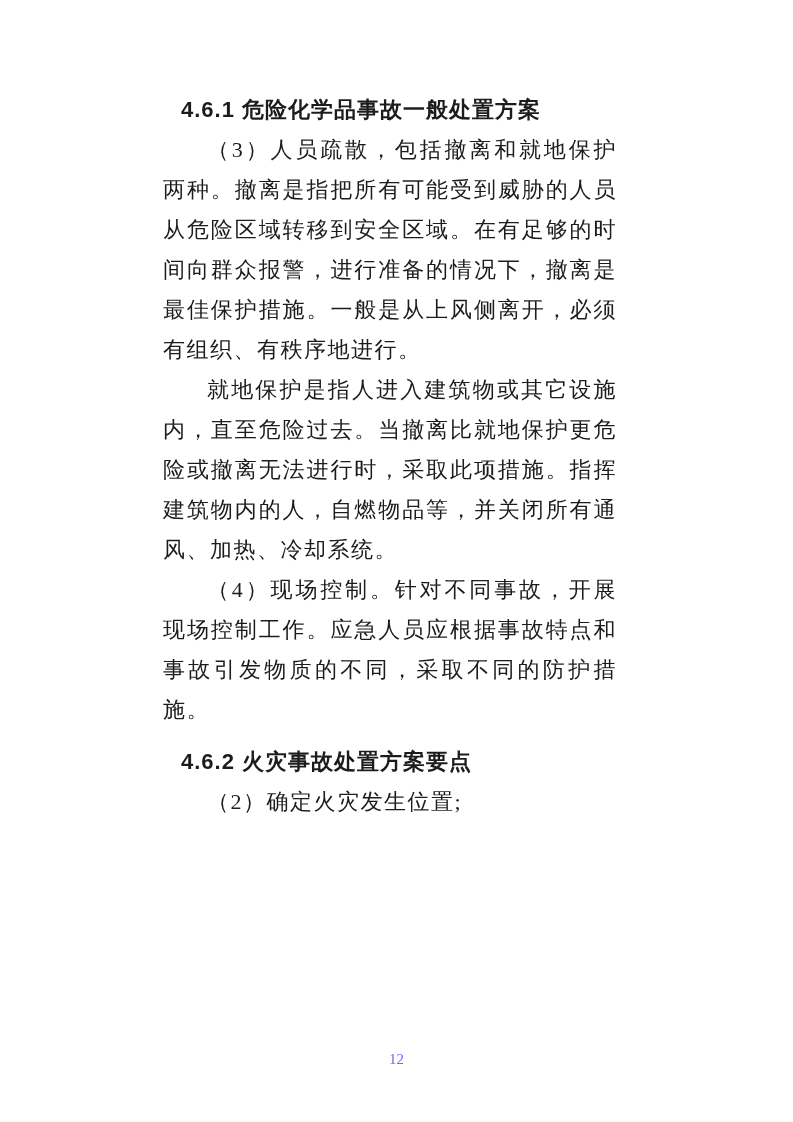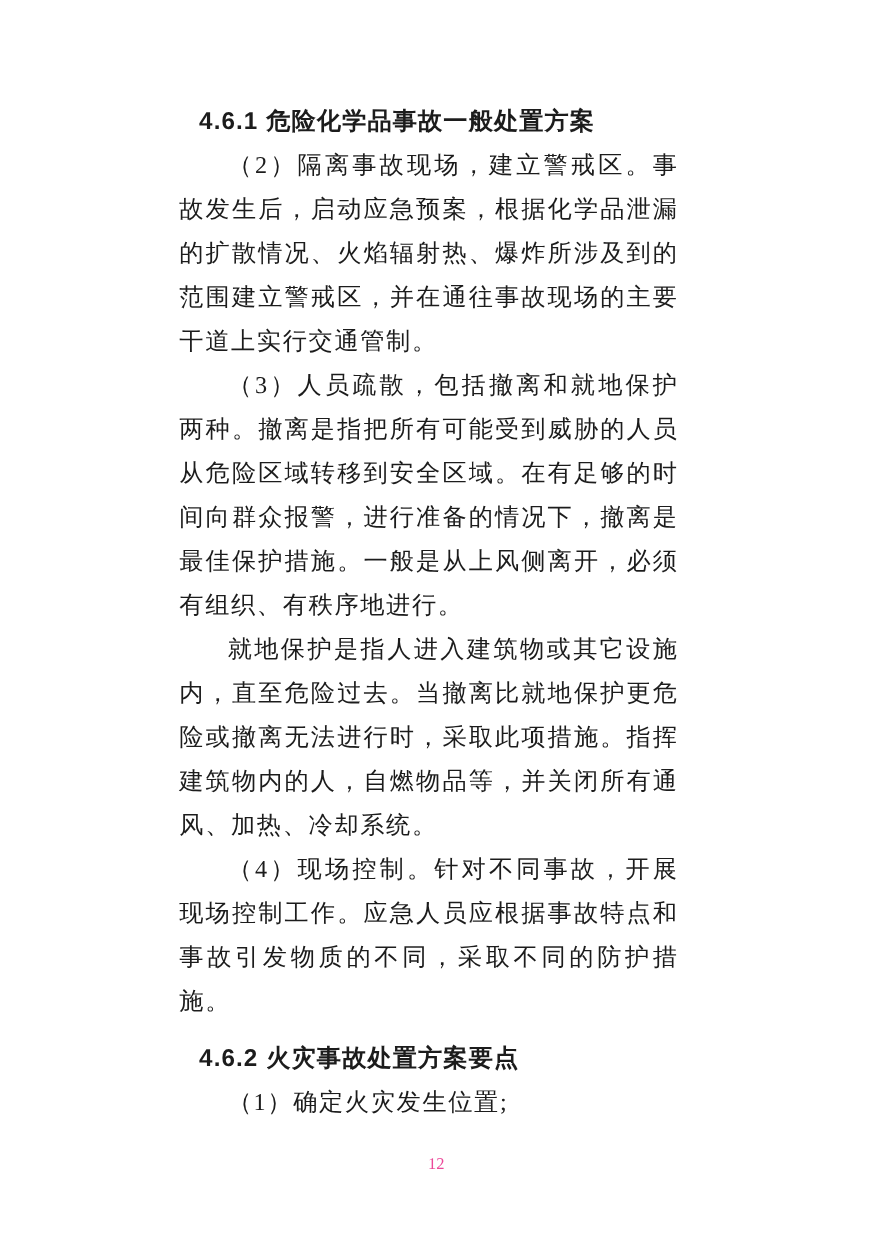--- a/index.html
+++ b/index.html
@@ -42,40 +42,39 @@
     text-align-last: left;
   }
   .page-footer {
     position: absolute;
     left: 0;
     right: 0;
     bottom: 54px;
     text-align: center;
     font-size: 15px;
     letter-spacing: 0;
-    color: #ec4899;
+    color: #8b5cf6;
     font-family: "Liberation Serif", "DejaVu Serif", serif;
   }
 </style>
 </head>
 <body>
 
 <div class="page">
 
   <h2 class="doc-heading">4.6.1 危险化学品事故一般处置方案</h2>
 
 
-  <p class="doc-paragraph">（2）隔离事故现场，建立警戒区。事故发生后，启动应急预案，根据化学品泄漏的扩散情况、火焰辐射热、爆炸所涉及到的范围建立警戒区，并在通往事故现场的主要干道上实行交通管制。</p>
 
   <p class="doc-paragraph">（3）人员疏散，包括撤离和就地保护两种。撤离是指把所有可能受到威胁的人员从危险区域转移到安全区域。在有足够的时间向群众报警，进行准备的情况下，撤离是最佳保护措施。一般是从上风侧离开，必须有组织、有秩序地进行。</p>
 
   <p class="doc-paragraph">就地保护是指人进入建筑物或其它设施内，直至危险过去。当撤离比就地保护更危险或撤离无法进行时，采取此项措施。指挥建筑物内的人，自燃物品等，并关闭所有通风、加热、冷却系统。</p>
 
   <p class="doc-paragraph">（4）现场控制。针对不同事故，开展现场控制工作。应急人员应根据事故特点和事故引发物质的不同，采取不同的防护措施。</p>
 
   <h2 class="doc-heading second">4.6.2 火灾事故处置方案要点</h2>
 
-  <p class="doc-paragraph">（1）确定火灾发生位置;</p>
+  <p class="doc-paragraph">（2）确定火灾发生位置;</p>
 
 
   <div class="page-footer">12</div>
 
 </div>
 
 </body></html>

